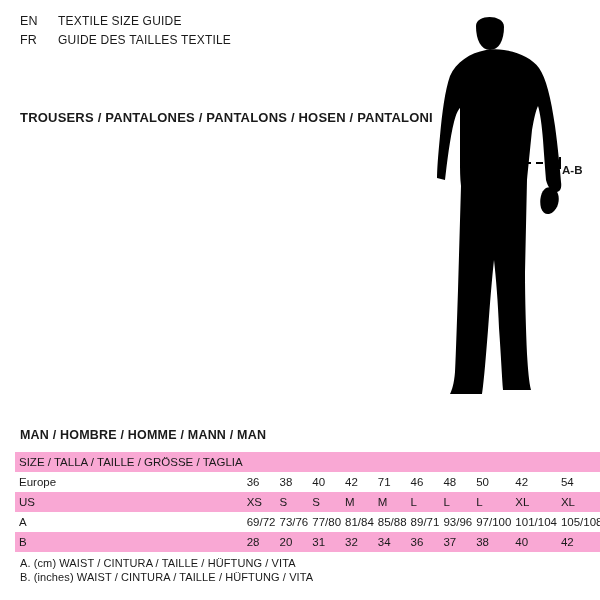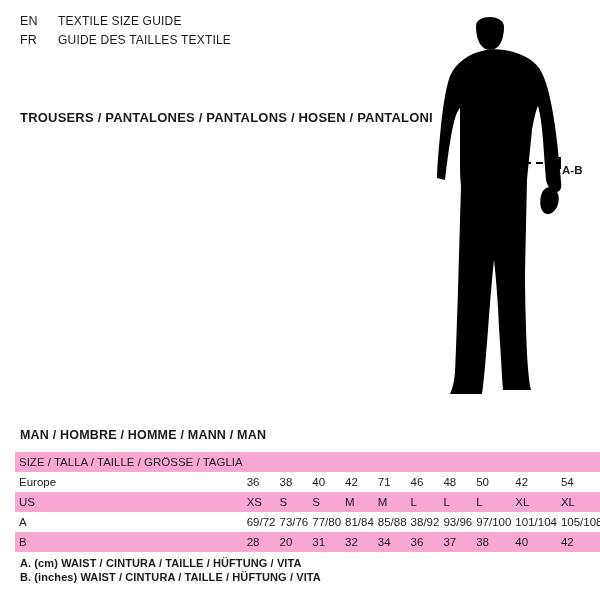--- a/index.html
+++ b/index.html
@@ -106,21 +106,21 @@
     width: 53px;
     text-align: left;
   }
 
   .footnotes {
     position: absolute;
     left: 20px;
     top: 556px;
     font-size: 11px;
     line-height: 14px;
-    font-weight: bold;
+    font-weight: normal;
     letter-spacing: 0.1px;
   }
 </style>
 </head>
 <body>
 
 <div class="page">
 
   <div class="lang-block">
     <div class="lang-row">
@@ -226,21 +226,21 @@
         <td class="val">XL</td>
 
       </tr>
       <tr>
         <td class="label-col">A</td>
         <td class="val">69/72</td>
         <td class="val">73/76</td>
         <td class="val">77/80</td>
         <td class="val">81/84</td>
         <td class="val">85/88</td>
-        <td class="val">38/92</td>
+        <td class="val">89/71</td>
         <td class="val">93/96</td>
         <td class="val">97/100</td>
         <td class="val">101/104</td>
         <td class="val">105/108</td>
 
       </tr>
       <tr class="shaded">
         <td class="label-col">B</td>
         <td class="val">28</td>
         <td class="val">20</td>

